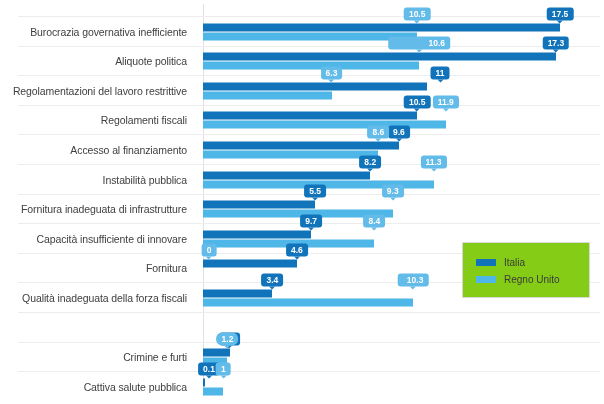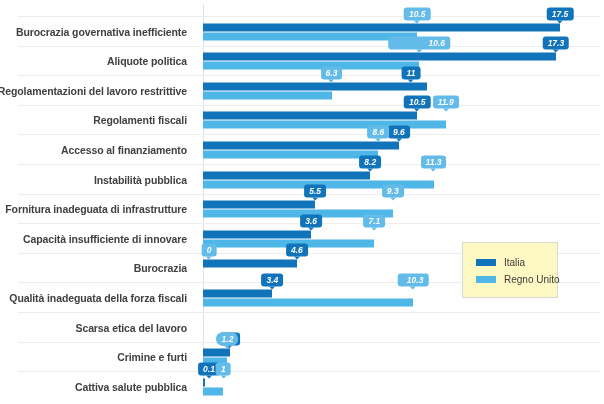--- a/index.html
+++ b/index.html
@@ -31,21 +31,20 @@
   .cat-label{
     position:absolute;
     right:417px;            
     top:50%;
     transform:translateY(-50%);
     font-size:10.5px;
     color:#404040;
     white-space:nowrap;
     text-align:right;
     letter-spacing:-0.1px;
-    font-weight:bold;
   }
   .bars{
     position:absolute;
     left:203px;
     top:50%;
     transform:translateY(-50%);
     height:19px;
     width:398px;
   }
   .bar{
@@ -75,37 +74,37 @@
     left:50%;
     margin-left:-3px;
     bottom:-3px;
     width:0;height:0;
     border-left:3px solid transparent;
     border-right:3px solid transparent;
     border-top:3px solid currentColor;
   }
   .callout.a{ background:#1174bb; color:#1174bb; }
   .callout.b{ background:#62bbe8; color:#62bbe8; }
-  .callout span{ color:#ffffff;font-style:italic; }
+  .callout span{ color:#ffffff; }
 
   .axis{
     position:absolute;
     left:203px;
     top:4px;
     width:1px;
     height:392px;
     background:#e2e2e2;
   }
   .legend{
     position:absolute;
     left:462px;
     top:242px;
-    width:96px;
+    width:128px;
     height:56px;
-    background:#fef9c3;
+    background:#84cc16;
     border:1px solid #d8d8d8;
     box-sizing:border-box;
     padding:11px 0 0 13px;
   }
   .legend-item{
     display:flex;
     align-items:center;
     height:17px;
   }
   .legend-swatch{
@@ -143,21 +142,21 @@
           <div class="callout a" style="left: 352.92px; top: -15px;"><span>17.3</span></div>
           <div class="bar b" style="width: 216.24px; background: rgb(79, 182, 232);"></div>
           <div class="callout b" style="left: 216.24px; top: -15px; padding-left: 40px;"><span>10.6</span></div>
         </div>
       </div>
       <div class="row" style="top: 75.2px;">
         <div class="rowline"></div>
         <div class="cat-label">Regolamentazioni del lavoro restrittive</div>
         <div class="bars">
           <div class="bar a" style="width: 224.4px; background: rgb(17, 116, 187);"></div>
-          <div class="callout a" style="left: 208px; top: -15px;"><span>11</span></div>
+          <div class="callout a" style="left: 237px; top: -15px;"><span>11</span></div>
           <div class="bar b" style="width: 128.52px; background: rgb(79, 182, 232);"></div>
           <div class="callout b" style="left: 128.52px; top: -15px;"><span>6.3</span></div>
         </div>
       </div>
       <div class="row" style="top: 104.8px;">
         <div class="rowline"></div>
         <div class="cat-label">Regolamenti fiscali</div>
         <div class="bars">
           <div class="bar a" style="width: 214.2px; background: rgb(17, 116, 187);"></div>
           <div class="callout a" style="left: 214.2px; top: -15px;"><span>10.5</span></div>
@@ -193,48 +192,47 @@
           <div class="callout a" style="left: 112.2px; top: -15px;"><span>5.5</span></div>
           <div class="bar b" style="width: 189.72px; background: rgb(79, 182, 232);"></div>
           <div class="callout b" style="left: 189.72px; top: -15px;"><span>9.3</span></div>
         </div>
       </div>
       <div class="row" style="top: 223.2px;">
         <div class="rowline"></div>
         <div class="cat-label">Capacità insufficiente di innovare</div>
         <div class="bars">
           <div class="bar a" style="width: 108.12px; background: rgb(17, 116, 187);"></div>
-          <div class="callout a" style="left: 108.12px; top: -15px;"><span>3.6</span></div>
+          <div class="callout a" style="left: 108.12px; top: -15px;"><span>9.7</span></div>
           <div class="bar b" style="width: 171.36px; background: rgb(79, 182, 232);"></div>
-          <div class="callout b" style="left: 171.36px; top: -15px;"><span>7.1</span></div>
+          <div class="callout b" style="left: 171.36px; top: -15px;"><span>8.4</span></div>
         </div>
       </div>
       <div class="row" style="top: 252.8px;">
         <div class="rowline"></div>
-        <div class="cat-label">Burocrazia</div>
+        <div class="cat-label">Fornitura</div>
         <div class="bars">
           <div class="bar a" style="width: 93.84px; background: rgb(17, 116, 187);"></div>
           <div class="callout a" style="left: 93.84px; top: -15px;"><span>4.6</span></div>
           <div class="bar b" style="width: 0px; background: rgb(79, 182, 232);"></div>
           <div class="callout b" style="left: 6px; top: -15px;"><span>0</span></div>
         </div>
       </div>
       <div class="row" style="top: 282.4px;">
         <div class="rowline"></div>
         <div class="cat-label">Qualità inadeguata della forza fiscali</div>
         <div class="bars">
           <div class="bar a" style="width: 69.36px; background: rgb(17, 116, 187);"></div>
           <div class="callout a" style="left: 69.36px; top: -15px;"><span>3.4</span></div>
           <div class="bar b" style="width: 210.12px; background: rgb(79, 182, 232);"></div>
           <div class="callout b" style="left: 210.12px; top: -15px; padding-left: 9px;"><span>10.3</span></div>
         </div>
       </div>
       <div class="row" style="top: 312px;">
         <div class="rowline"></div>
-        <div class="cat-label">Scarsa etica del lavoro</div>
       </div>
       <div class="row" style="top: 341.6px;">
         <div class="rowline"></div>
         <div class="cat-label">Crimine e furti</div>
         <div class="bars">
           <div class="bar a" style="width: 26.52px; background: rgb(17, 116, 187);"></div>
           <div class="callout a" style="left: 26.52px; top: -15px;"><span>1.3</span></div>
           <div class="bar b" style="width: 24.48px; background: rgb(79, 182, 232);"></div>
           <div class="callout b" style="left: 24.48px; top: -15px; border-radius: 6px;"><span>1.2</span></div>
         </div>

